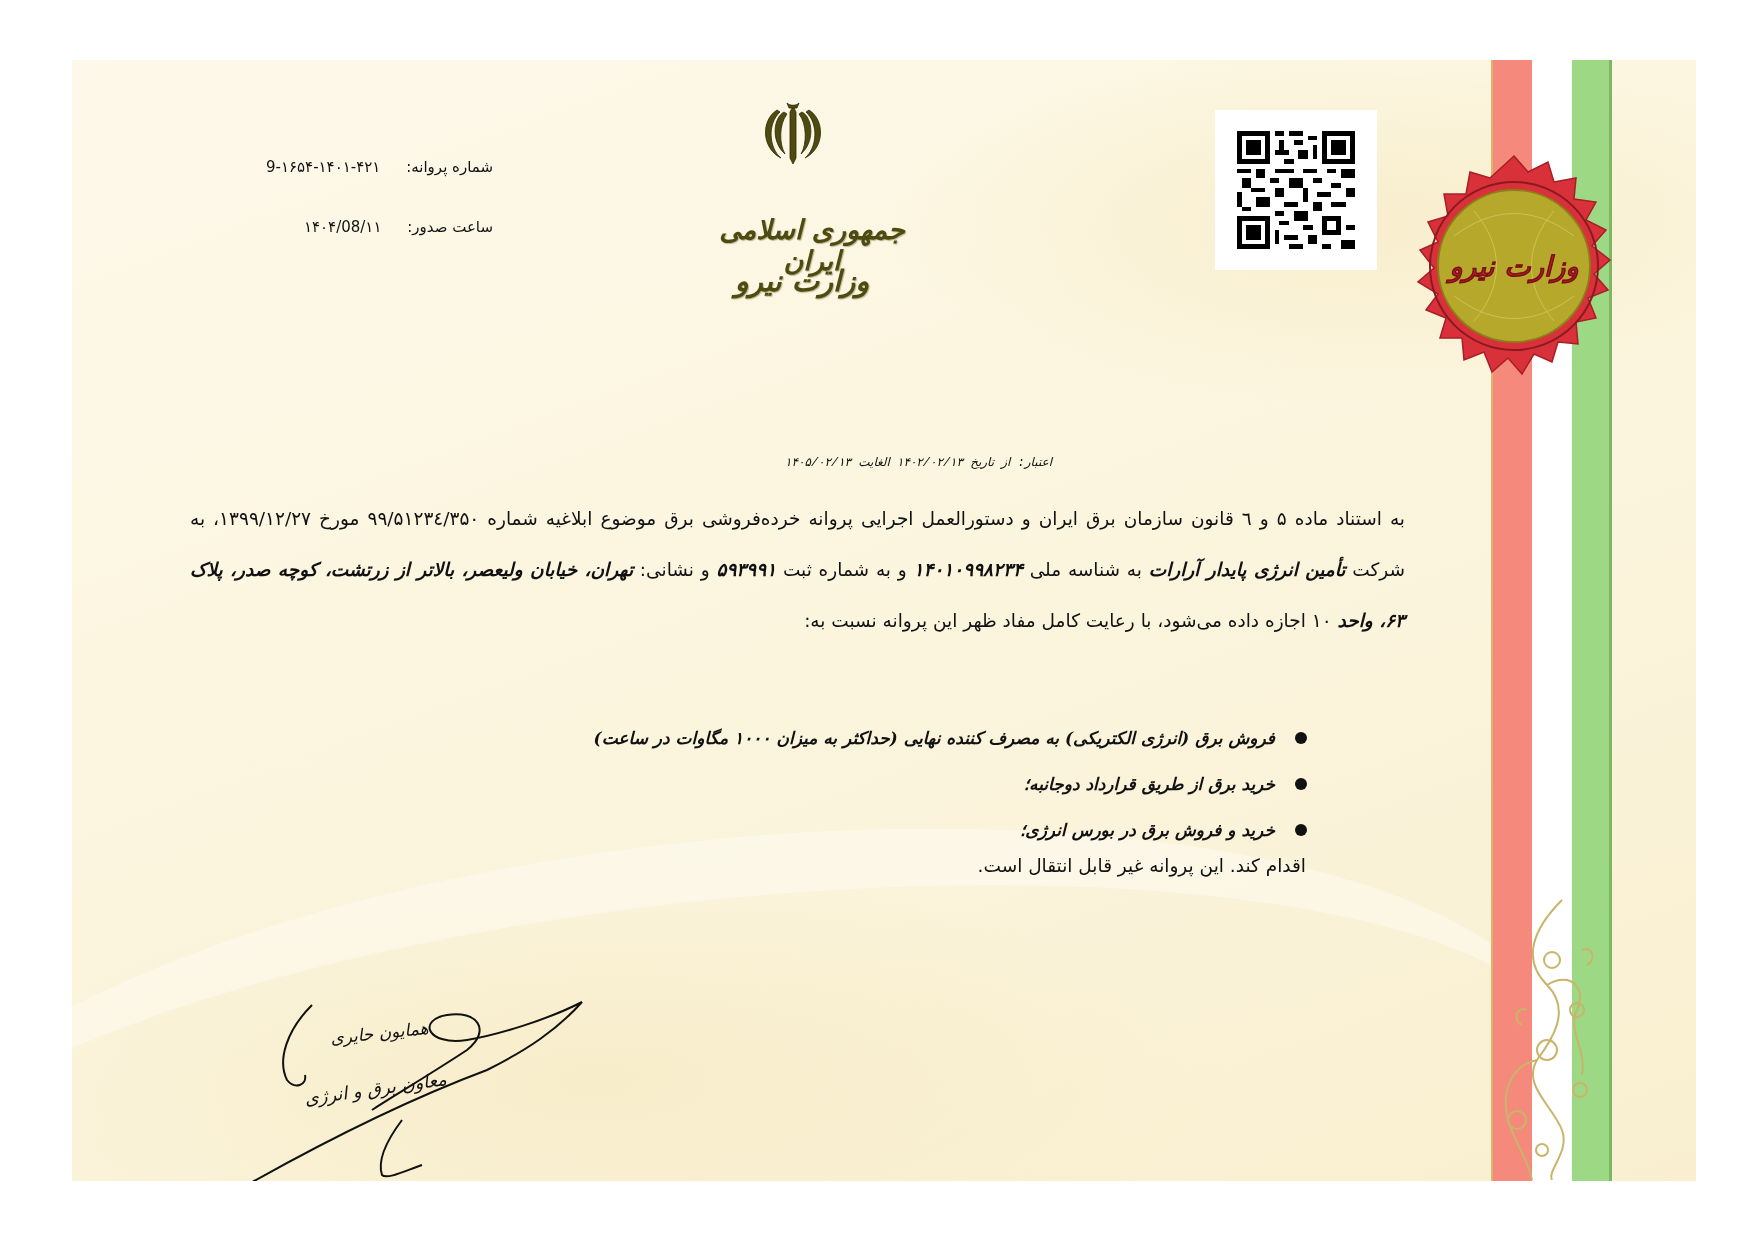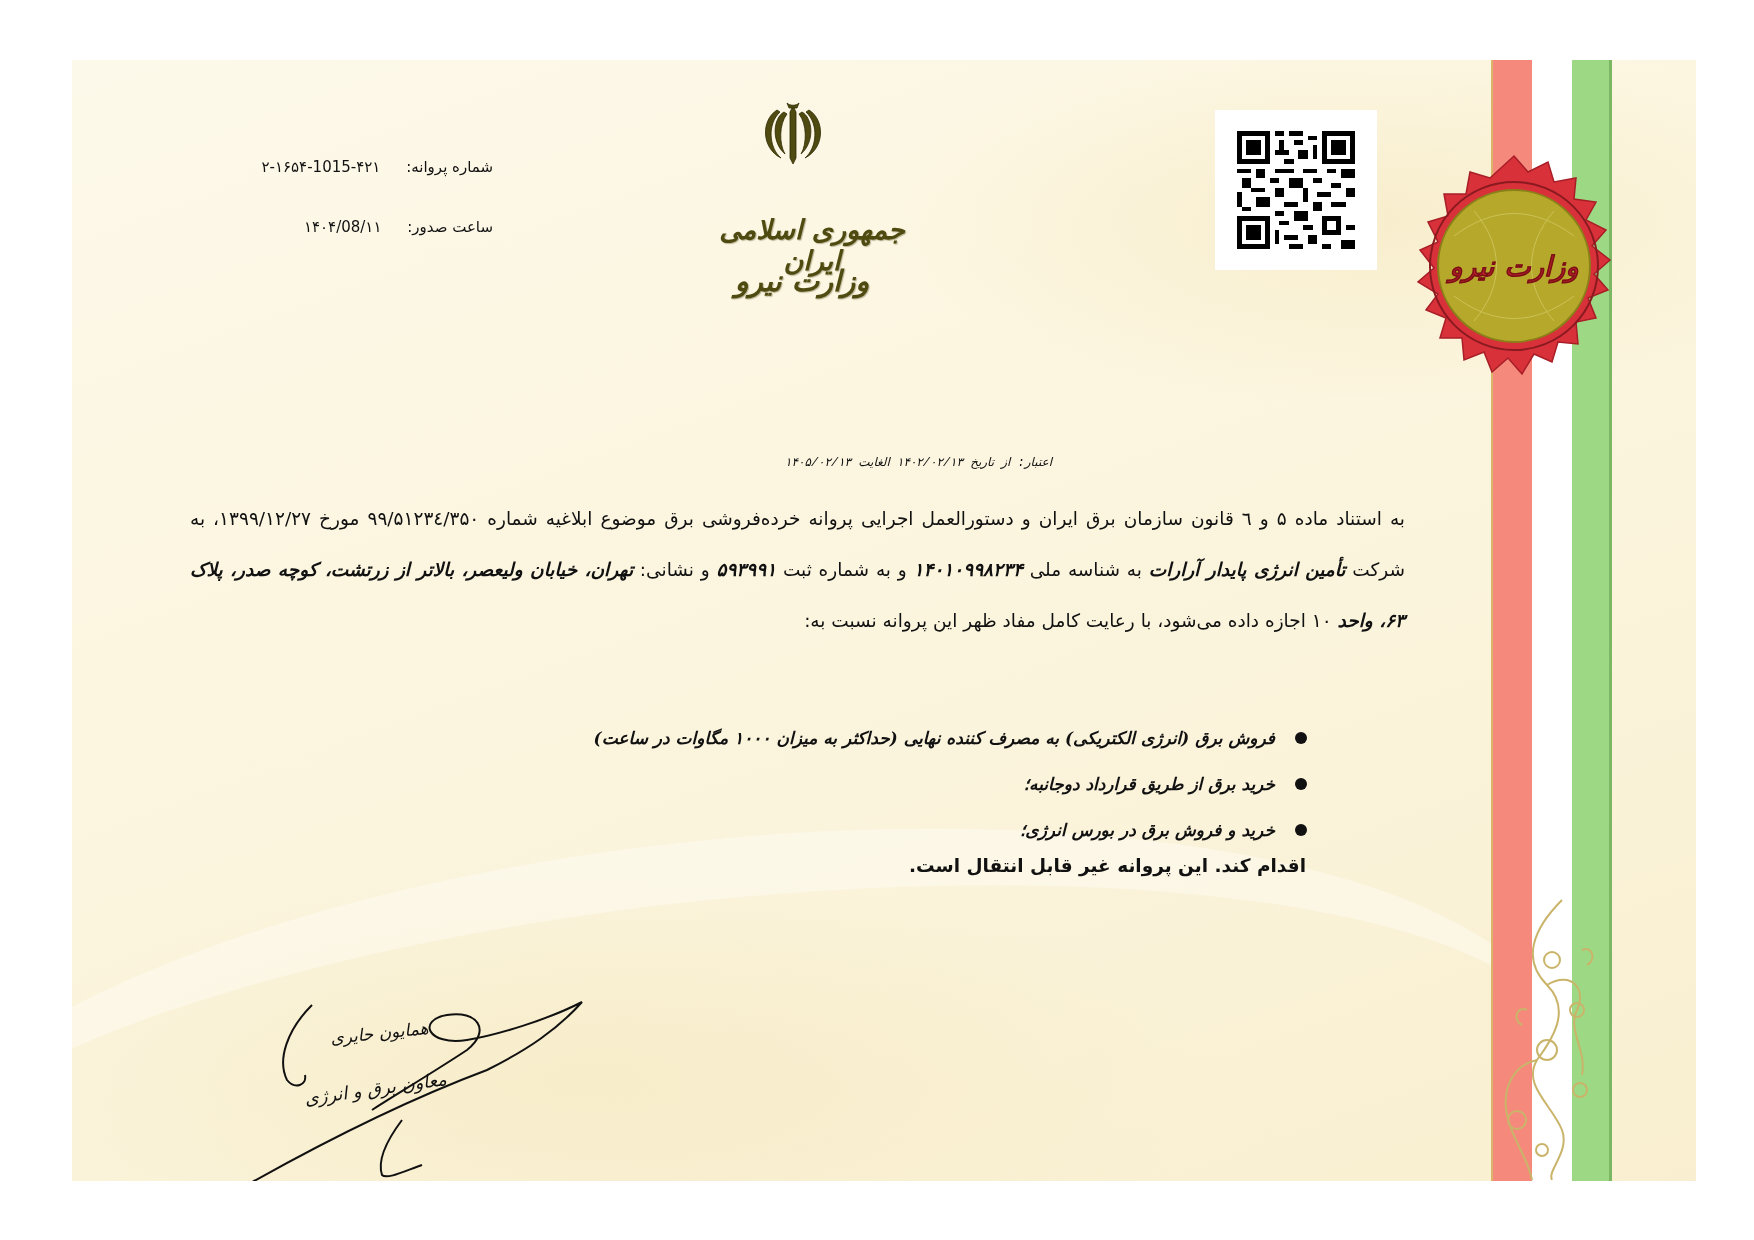--- a/index.html
+++ b/index.html
@@ -79,21 +79,21 @@
       position: relative; padding-right: 32px; height: 46px; line-height: 46px;
       font-family: "DejaVu Serif", serif; font-style: italic; font-weight: bold; font-size: 17px;
       white-space: nowrap; color: #111;
     }
     .bullets li .dot {
       position: absolute; right: 0; top: 17px; width: 12px; height: 12px; border-radius: 50%; background: #111;
     }
 
     .closing {
       position: absolute; right: 390px; top: 795px; direction: rtl;
-      font-family: "DejaVu Sans", sans-serif; font-size: 18.5px; font-weight: bold; color: #111; white-space: nowrap;
+      font-family: "DejaVu Sans", sans-serif; font-size: 18.5px; font-weight: normal; color: #111; white-space: nowrap;
     }
 
     .signature { position: absolute; left: 175px; top: 930px; width: 340px; height: 195px; }
     .sig-name, .sig-role {
       position: absolute; direction: rtl; font-family: "DejaVu Serif", serif; font-style: italic; color: #111; white-space: nowrap;
     }
     .sig-name { left: 258px; top: 963px; font-size: 17px; transform: rotate(-6deg); }
     .sig-role { left: 232px; top: 1018px; font-size: 18px; transform: rotate(-8deg); }
   </style>
 </head>
@@ -204,21 +204,21 @@
       <path d="M45 12 C56 18 58 42 44 54 C50 44 50 24 42 14 Z"></path>
       <path d="M20 10 C4 20 4 48 24 58 C12 48 10 24 23 12 Z"></path>
       <path d="M52 10 C68 20 68 48 48 58 C60 48 62 24 49 12 Z"></path>
     </g>
   </svg>
   <div class="gov-line l1">جمهوری اسلامی ایران</div>
   <div class="gov-line l2">وزارت نیرو</div>
 
   <div class="meta num">
     <span class="lbl">شماره پروانه:</span>
-    <span>۴۲۱-1015-۱۶۵۴-۲</span>
+    <span>۴۲۱-۱۴۰۱-۱۶۵۴-9</span>
   </div>
   <div class="meta date">
     <span class="lbl">ساعت صدور:</span>
     <span>۱۴۰۴/08/۱۱</span>
   </div>
 
   <div class="validity">اعتبار: از تاریخ ۱۴۰۲/۰۲/۱۳ الغایت ۱۴۰۵/۰۲/۱۳</div>
 
   <div class="body-text">
     <span>به استناد ماده ۵ و ٦ قانون سازمان برق ایران و دستورالعمل اجرایی پروانه خرده‌فروشی برق موضوع ابلاغیه شماره ۹۹/۵۱۲۳٤/۳۵۰ مورخ ۱۳۹۹/۱۲/۲۷، به شرکت</span>

